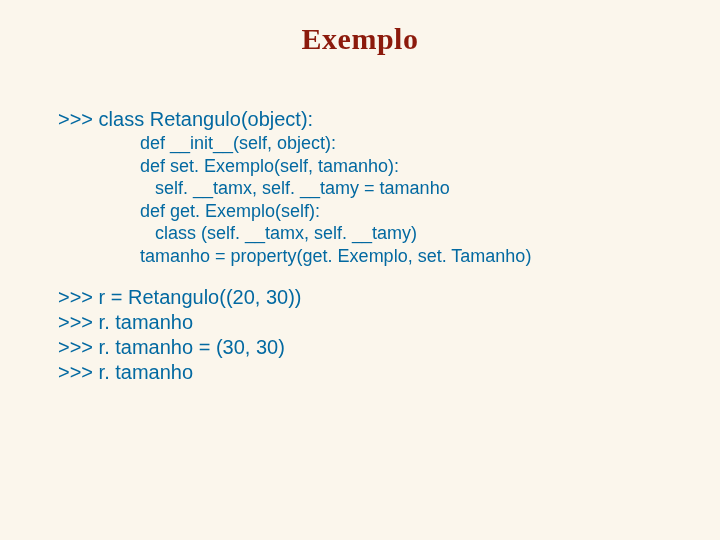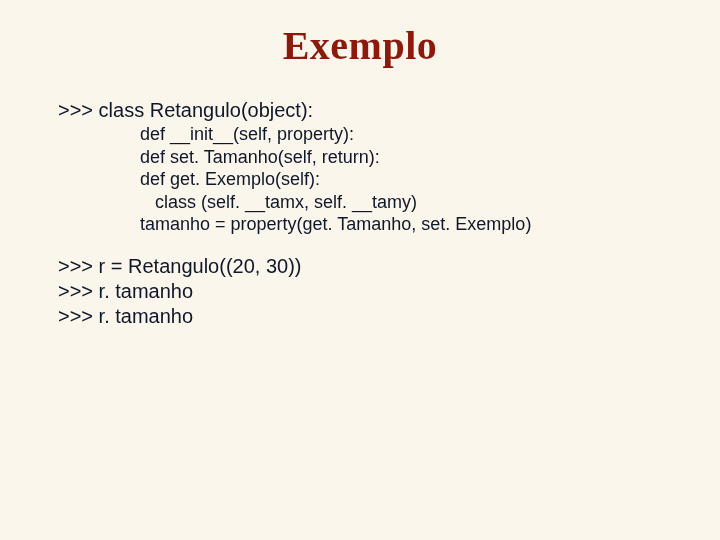--- a/index.html
+++ b/index.html
@@ -17,48 +17,50 @@
     height: 540px;
     box-sizing: border-box;
   }
   .title {
     position: absolute;
     top: 22px;
     width: 100%;
     text-align: center;
     font-family: Georgia, 'Times New Roman', serif;
     font-weight: bold;
-    font-size: 40px;
+    font-size: 30px;
     color: #8c1a0c;
     letter-spacing: 0.5px;
   }
   .body {
     position: absolute;
-    top: 98px;
+    top: 107px;
     left: 58px;
     right: 40px;
-    color: #0f172a;
+    color: #0369a1;
     font-size: 20px;
     line-height: 1.25;
   }
   .line { white-space: pre; }
   .indent1 { padding-left: 82px; font-size: 18px; line-height: 1.25; }
   .gap { height: 18px; }
 </style>
 </head>
 <body>
 
 <div class="slide">
   <div class="title">Exemplo</div>
 
   <div class="body">
     <div class="line">&gt;&gt;&gt; class Retangulo(object):</div>
-    <div class="line indent1">def __init__(self, property):</div>
-    <div class="line indent1">def set. Tamanho(self, return):</div>
+    <div class="line indent1">def __init__(self, object):</div>
+    <div class="line indent1">def set. Exemplo(self, tamanho):</div>
+    <div class="line indent1">   self. __tamx, self. __tamy = tamanho</div>
     <div class="line indent1">def get. Exemplo(self):</div>
     <div class="line indent1">   class (self. __tamx, self. __tamy)</div>
-    <div class="line indent1">tamanho = property(get. Tamanho, set. Exemplo)</div>
+    <div class="line indent1">tamanho = property(get. Exemplo, set. Tamanho)</div>
     <div class="gap"></div>
     <div class="line">&gt;&gt;&gt; r = Retangulo((20, 30))</div>
     <div class="line">&gt;&gt;&gt; r. tamanho</div>
+    <div class="line">&gt;&gt;&gt; r. tamanho = (30, 30)</div>
     <div class="line">&gt;&gt;&gt; r. tamanho</div>
   </div>
 </div>
 
 </body></html>

